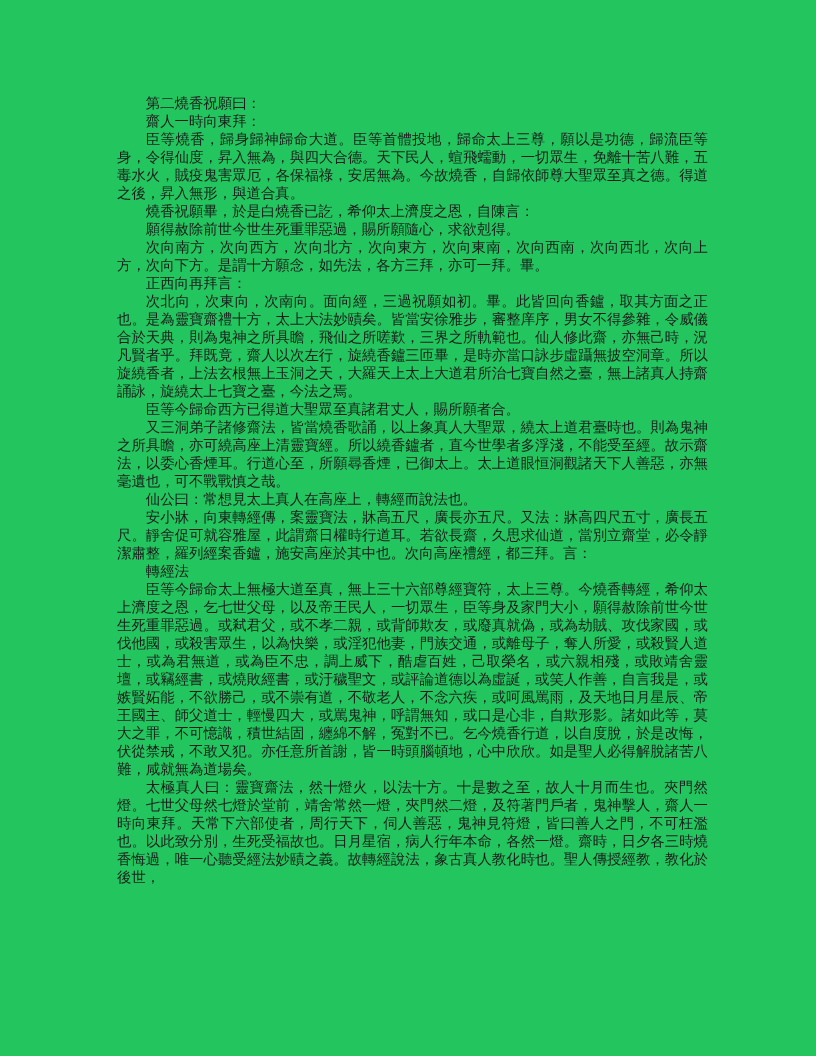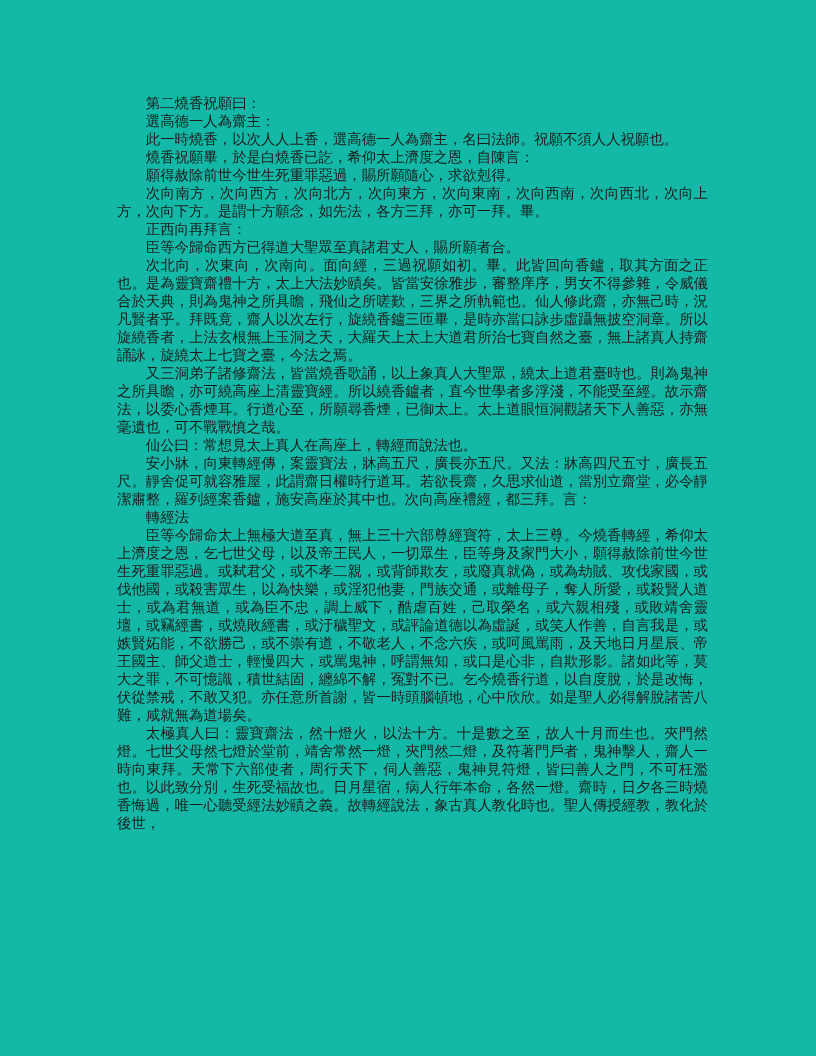--- a/index.html
+++ b/index.html
@@ -4,21 +4,21 @@
 <style>
   html, body {
     margin: 0;
     padding: 0;
     background: #ffffff;
   }
   .page {
     position: relative;
     width: 816px;
     height: 1056px;
-    background: #14b8a6;
+    background: #22c55e;
     overflow: hidden;
     font-family: "Liberation Serif", "DejaVu Serif", serif;
   }
   .text-block {
     position: absolute;
     left: 117px;
     top: 94px;
     width: 591px;
     color: #1c1c1c;
     font-size: 14.4px;
@@ -33,28 +33,28 @@
     text-indent: 2em;
     word-break: break-all;
   }
 </style>
 </head>
 <body>
 
 <div class="page">
   <div class="text-block">
     <p>第二燒香祝願曰：</p>
-    <p>選高德一人為齋主：</p>
-    <p>此一時燒香，以次人人上香，選高德一人為齋主，名曰法師。祝願不須人人祝願也。</p>
+    <p>齋人一時向東拜：</p>
+    <p>臣等燒香，歸身歸神歸命大道。臣等首體投地，歸命太上三尊，願以是功德，歸流臣等身，令得仙度，昇入無為，與四大合德。天下民人，蝖飛蠕動，一切眾生，免離十苦八難，五毒水火，賊疫鬼害眾厄，各保福祿，安居無為。今故燒香，自歸依師尊大聖眾至真之德。得道之後，昇入無形，與道合真。</p>
     <p>燒香祝願畢，於是白燒香已訖，希仰太上濟度之恩，自陳言：</p>
     <p>願得赦除前世今世生死重罪惡過，賜所願隨心，求欲剋得。</p>
     <p>次向南方，次向西方，次向北方，次向東方，次向東南，次向西南，次向西北，次向上方，次向下方。是謂十方願念，如先法，各方三拜，亦可一拜。畢。</p>
     <p>正西向再拜言：</p>
+    <p>次北向，次東向，次南向。面向經，三過祝願如初。畢。此皆回向香鑪，取其方面之正也。是為靈寶齋禮十方，太上大法妙賾矣。皆當安徐雅步，審整庠序，男女不得參雜，令威儀合於天典，則為鬼神之所具瞻，飛仙之所嗟歎，三界之所軌範也。仙人修此齋，亦無己時，況凡賢者乎。拜既竟，齋人以次左行，旋繞香鑪三匝畢，是時亦當口詠步虛躡無披空洞章。所以旋繞香者，上法玄根無上玉洞之天，大羅天上太上大道君所治七寶自然之臺，無上諸真人持齋誦詠，旋繞太上七寶之臺，今法之焉。</p>
     <p>臣等今歸命西方已得道大聖眾至真諸君丈人，賜所願者合。</p>
-    <p>次北向，次東向，次南向。面向經，三過祝願如初。畢。此皆回向香鑪，取其方面之正也。是為靈寶齋禮十方，太上大法妙賾矣。皆當安徐雅步，審整庠序，男女不得參雜，令威儀合於天典，則為鬼神之所具瞻，飛仙之所嗟歎，三界之所軌範也。仙人修此齋，亦無己時，況凡賢者乎。拜既竟，齋人以次左行，旋繞香鑪三匝畢，是時亦當口詠步虛躡無披空洞章。所以旋繞香者，上法玄根無上玉洞之天，大羅天上太上大道君所治七寶自然之臺，無上諸真人持齋誦詠，旋繞太上七寶之臺，今法之焉。</p>
     <p>又三洞弟子諸修齋法，皆當燒香歌誦，以上象真人大聖眾，繞太上道君臺時也。則為鬼神之所具瞻，亦可繞高座上清靈寶經。所以繞香鑪者，直今世學者多浮淺，不能受至經。故示齋法，以委心香煙耳。行道心至，所願尋香煙，已御太上。太上道眼恒洞觀諸天下人善惡，亦無毫遺也，可不戰戰慎之哉。</p>
     <p>仙公曰：常想見太上真人在高座上，轉經而說法也。</p>
     <p>安小牀，向東轉經傳，案靈寶法，牀高五尺，廣長亦五尺。又法：牀高四尺五寸，廣長五尺。靜舍促可就容雅屋，此謂齋日權時行道耳。若欲長齋，久思求仙道，當別立齋堂，必令靜潔肅整，羅列經案香鑪，施安高座於其中也。次向高座禮經，都三拜。言：</p>
     <p>轉經法</p>
     <p>臣等今歸命太上無極大道至真，無上三十六部尊經寶符，太上三尊。今燒香轉經，希仰太上濟度之恩，乞七世父母，以及帝王民人，一切眾生，臣等身及家門大小，願得赦除前世今世生死重罪惡過。或弒君父，或不孝二親，或背師欺友，或廢真就偽，或為劫賊、攻伐家國，或伐他國，或殺害眾生，以為快樂，或淫犯他妻，門族交通，或離母子，奪人所愛，或殺賢人道士，或為君無道，或為臣不忠，調上威下，酷虐百姓，己取榮名，或六親相殘，或敗靖舍靈壇，或竊經書，或燒敗經書，或汙穢聖文，或評論道德以為虛誕，或笑人作善，自言我是，或嫉賢妬能，不欲勝己，或不崇有道，不敬老人，不念六疾，或呵風罵雨，及天地日月星辰、帝王國主、師父道士，輕慢四大，或罵鬼神，呼謂無知，或口是心非，自欺形影。諸如此等，莫大之罪，不可憶識，積世結固，纏綿不解，冤對不已。乞今燒香行道，以自度脫，於是改悔，伏從禁戒，不敢又犯。亦任意所首謝，皆一時頭腦頓地，心中欣欣。如是聖人必得解脫諸苦八難，咸就無為道場矣。</p>
     <p>太極真人曰：靈寶齋法，然十燈火，以法十方。十是數之至，故人十月而生也。夾門然燈。七世父母然七燈於堂前，靖舍常然一燈，夾門然二燈，及符著門戶者，鬼神擊人，齋人一時向東拜。天常下六部使者，周行天下，伺人善惡，鬼神見符燈，皆曰善人之門，不可枉濫也。以此致分別，生死受福故也。日月星宿，病人行年本命，各然一燈。齋時，日夕各三時燒香悔過，唯一心聽受經法妙賾之義。故轉經說法，象古真人教化時也。聖人傳授經教，教化於後世，</p>
   </div>
 </div>
 
 </body></html>

